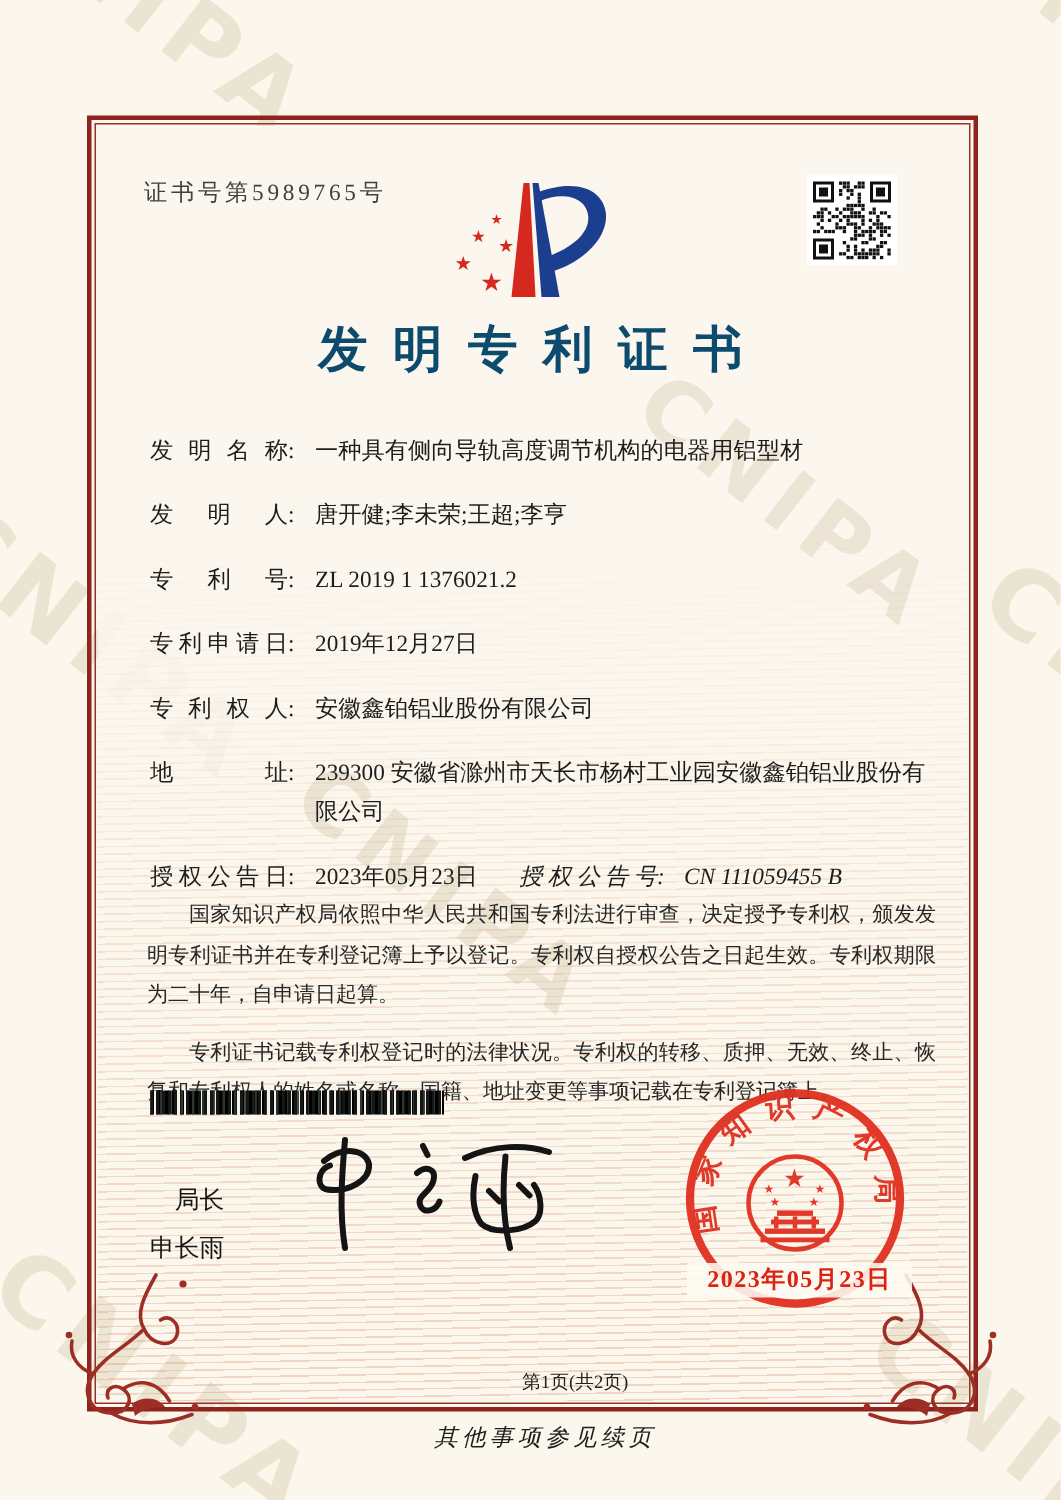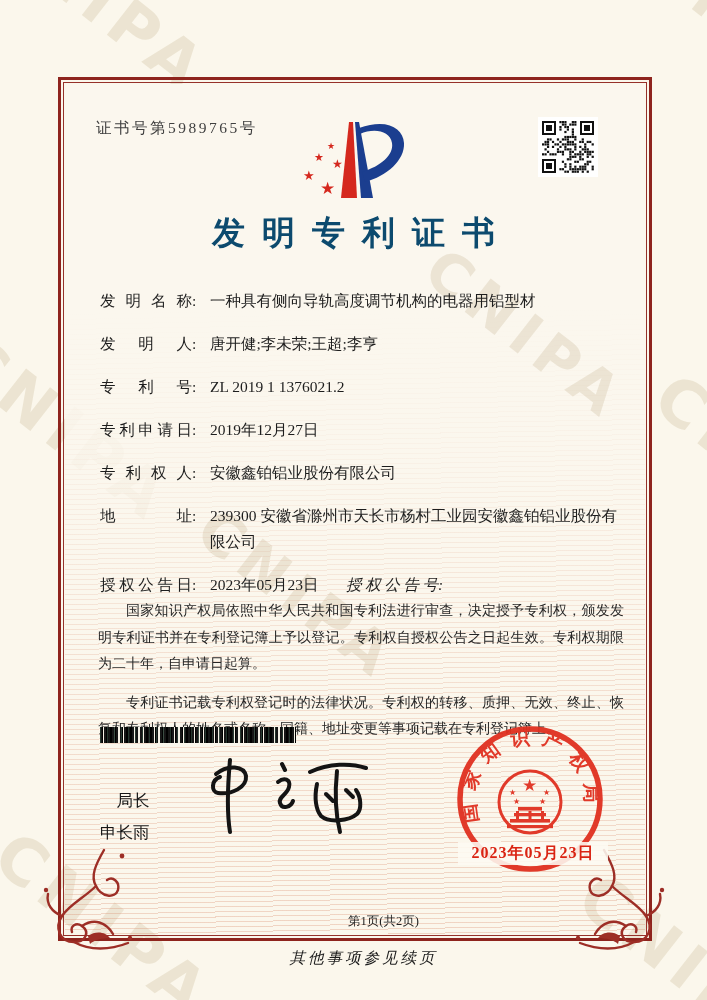--- a/index.html
+++ b/index.html
@@ -331,20 +331,21 @@
     </div>
     <div class="grant-row">
       <span class="pair1">
         <span class="flabel">授权公告日</span>
         <span class="fcolon">:</span>
         <span class="fvalue">2023年05月23日</span>
       </span>
       <span class="pair2">
         <span class="flabel">授权公告号</span>
         <span class="fcolon">:</span>
+        <span class="fvalue">CN 111059455 B</span>
       </span>
     </div>
   </div>
 
   <div class="paras">
     <p>国家知识产权局依照中华人民共和国专利法进行审查，决定授予专利权，颁发发明专利证书并在专利登记簿上予以登记。专利权自授权公告之日起生效。专利权期限为二十年，自申请日起算。</p>
     <p>专利证书记载专利权登记时的法律状况。专利权的转移、质押、无效、终止、恢复和专利权人的姓名或名称、国籍、地址变更等事项记载在专利登记簿上。</p>
   </div>
 
   <div class="barcode"></div>

